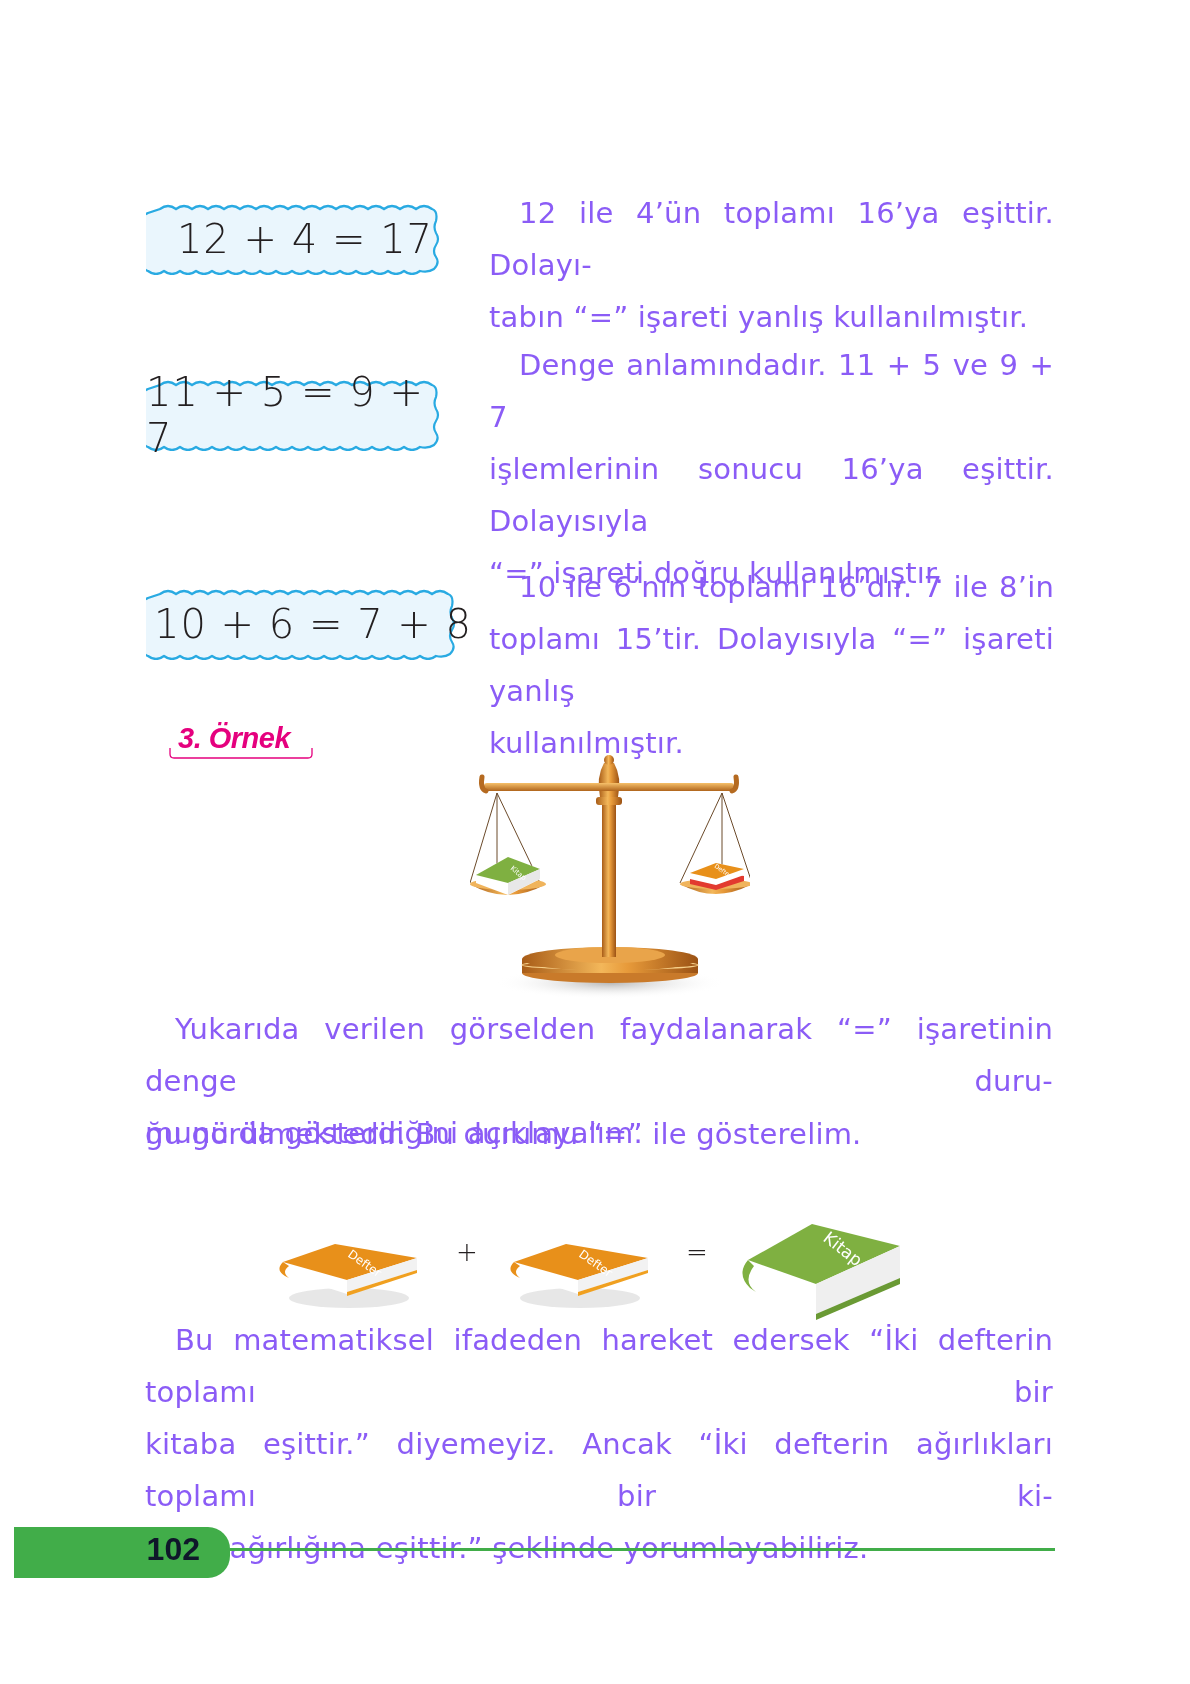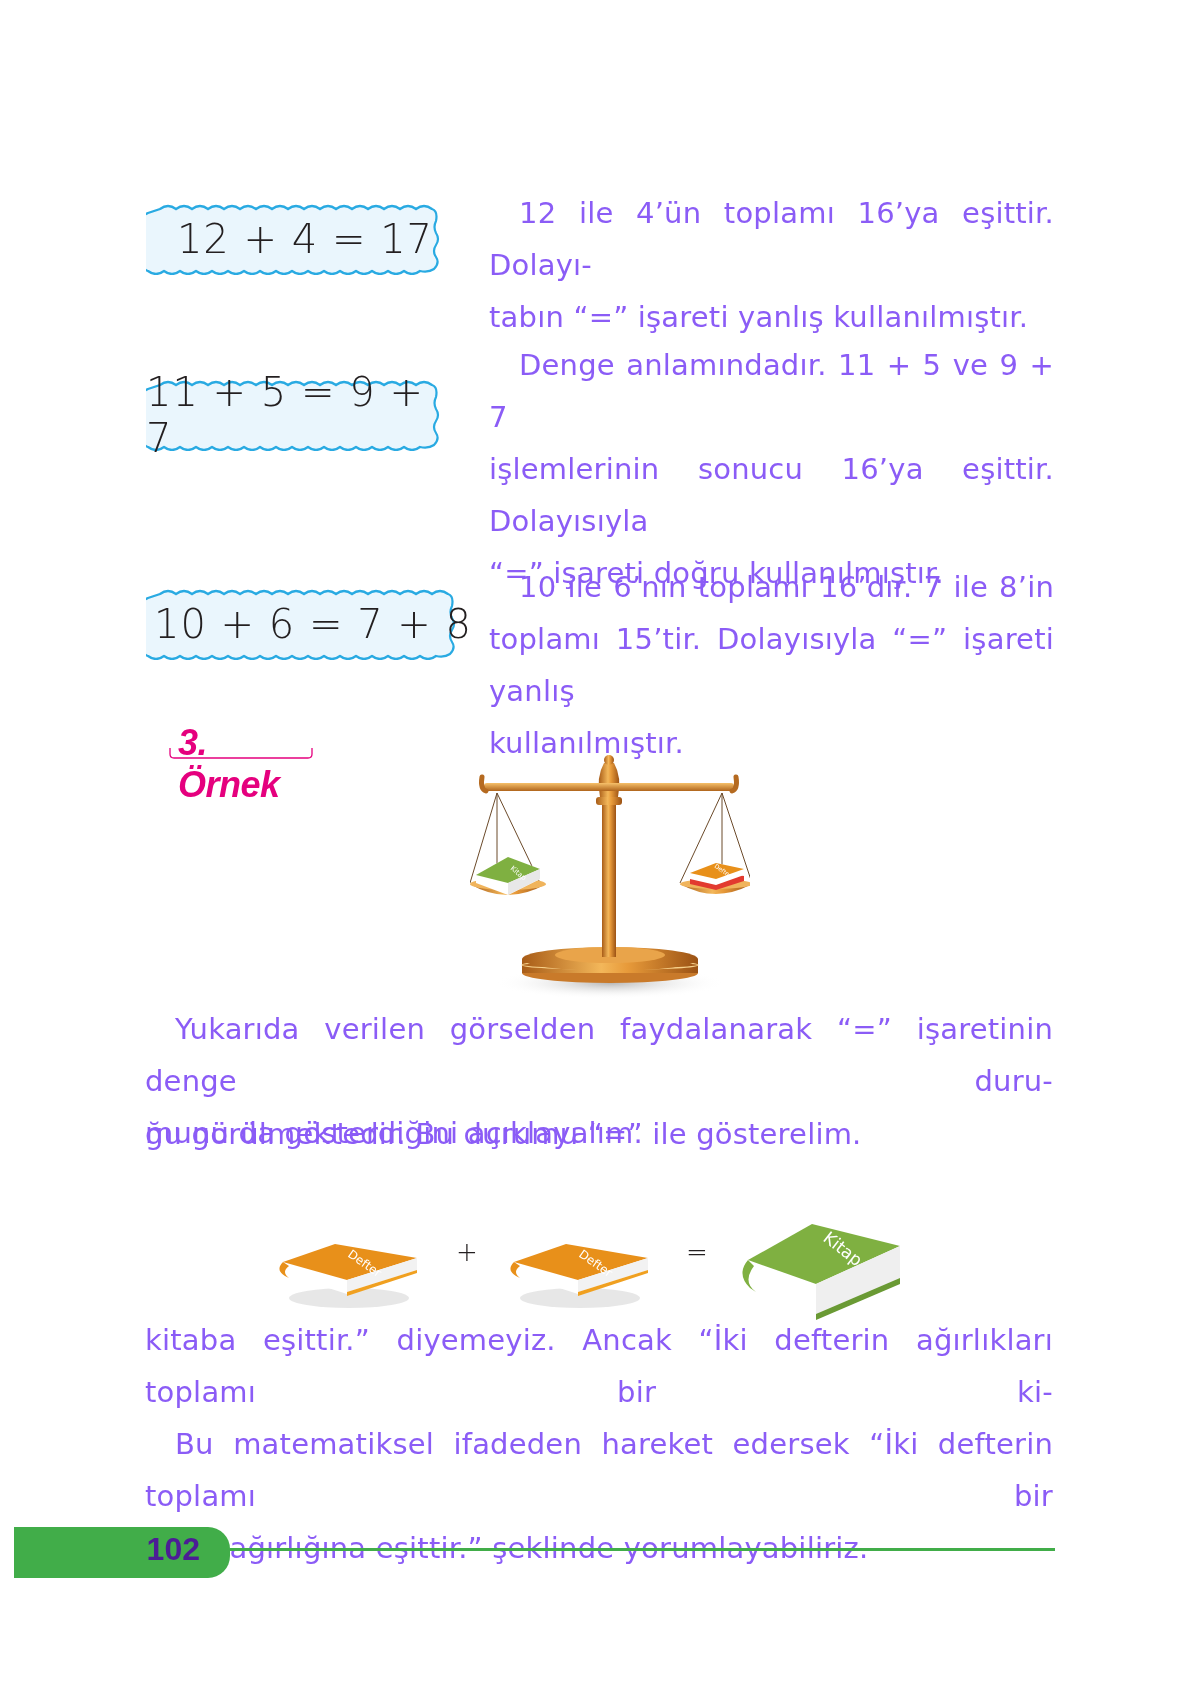--- a/index.html
+++ b/index.html
@@ -5,23 +5,23 @@
   html,body{margin:0;padding:0;background:#fff;}
   body{width:1190px;height:1684px;position:relative;overflow:hidden;font-family:"DejaVu Sans",sans-serif;color:#231f20;}
   .abs{position:absolute;}
   .eqbox{position:absolute;}
   .eqbox svg{position:absolute;left:0;top:0;}
   .eqtext{position:absolute;left:0;right:0;top:0;bottom:0;display:flex;align-items:center;justify-content:center;font-size:40px;font-weight:200;letter-spacing:1px;color:#231f20;font-family:"DejaVu Sans",sans-serif;}
   .para{position:absolute;font-size:29px;line-height:52px;text-align:justify;font-weight:normal;color:#8b5cf6;font-family:"DejaVu Sans",sans-serif;letter-spacing:0.2px;}
   .para .ln{display:block;white-space:nowrap;}
   .para .ln.j{text-align:justify;text-align-last:justify;white-space:normal;}
   .ornek{position:absolute;left:168px;top:722px;width:146px;height:38px;}
-  .ornek-label{position:absolute;left:10px;top:0;font-family:"Liberation Sans",sans-serif;font-weight:bold;font-style:italic;font-size:36px;color:#e5007e;letter-spacing:-0.5px;}
+  .ornek-label{position:absolute;left:10px;top:0;font-family:"Liberation Sans",sans-serif;font-weight:bold;font-style:italic;font-size:29px;color:#e5007e;letter-spacing:-0.5px;}
   .page-tab{position:absolute;left:14px;top:1527px;width:216px;height:51px;background:#41ad49;border-radius:0 22px 22px 0;}
-  .page-num{position:absolute;right:30px;top:4px;font-family:"Liberation Sans",sans-serif;font-weight:bold;font-size:32px;color:#4c1d95;}
+  .page-num{position:absolute;right:30px;top:4px;font-family:"Liberation Sans",sans-serif;font-weight:bold;font-size:32px;color:#0f172a;}
   .page-line{position:absolute;left:230px;top:1548px;width:825px;height:3px;background:#41ad49;}
   .op{position:absolute;font-size:26px;font-weight:200;color:#231f20;}
 </style>
 </head>
 <body>
 
 <svg width="0" height="0" style="position:absolute">
   <defs>
     <pattern id="none" width="1" height="1"></pattern>
   </defs>
@@ -170,21 +170,21 @@
     <path d="M8,38 q-10,14 4,26 l64,30 l82,-36 l0,-32 l-82,36 z" fill="#fff"></path>
     <path d="M8,38 l64,-36 l88,22 l-84,38 z" fill="#7fb041"></path>
     <path d="M8,38 q-12,14 2,28 l6,4 q-14,-10 -2,-26 z" fill="#7fb041"></path>
     <path d="M76,62 l84,-38 l0,34 l-84,38 z" fill="#efefef"></path>
     <path d="M76,92 l84,-36 l0,6 l-84,36 z" fill="#6a9a34"></path>
     <text x="82" y="18" font-size="17" fill="#fff" transform="rotate(38 82 18)" font-family="DejaVu Sans, sans-serif">Kitap</text>
   </svg>
 </div>
 
 <div class="para" style="left:145px;top:1314px;width:908px;">
+  <span class="ln j" style="text-indent:30px;">Bu matematiksel ifadeden hareket edersek “İki defterin toplamı bir</span>
   <span class="ln j">kitaba eşittir.” diyemeyiz. Ancak “İki defterin ağırlıkları toplamı bir ki-</span>
-  <span class="ln j" style="text-indent:30px;">Bu matematiksel ifadeden hareket edersek “İki defterin toplamı bir</span>
   <span class="ln">tabın ağırlığına eşittir.” şeklinde yorumlayabiliriz.</span>
 </div>
 
 <div class="page-tab">
   <span class="page-num">102</span>
 </div>
 <div class="page-line"></div>
 
 </body></html>

